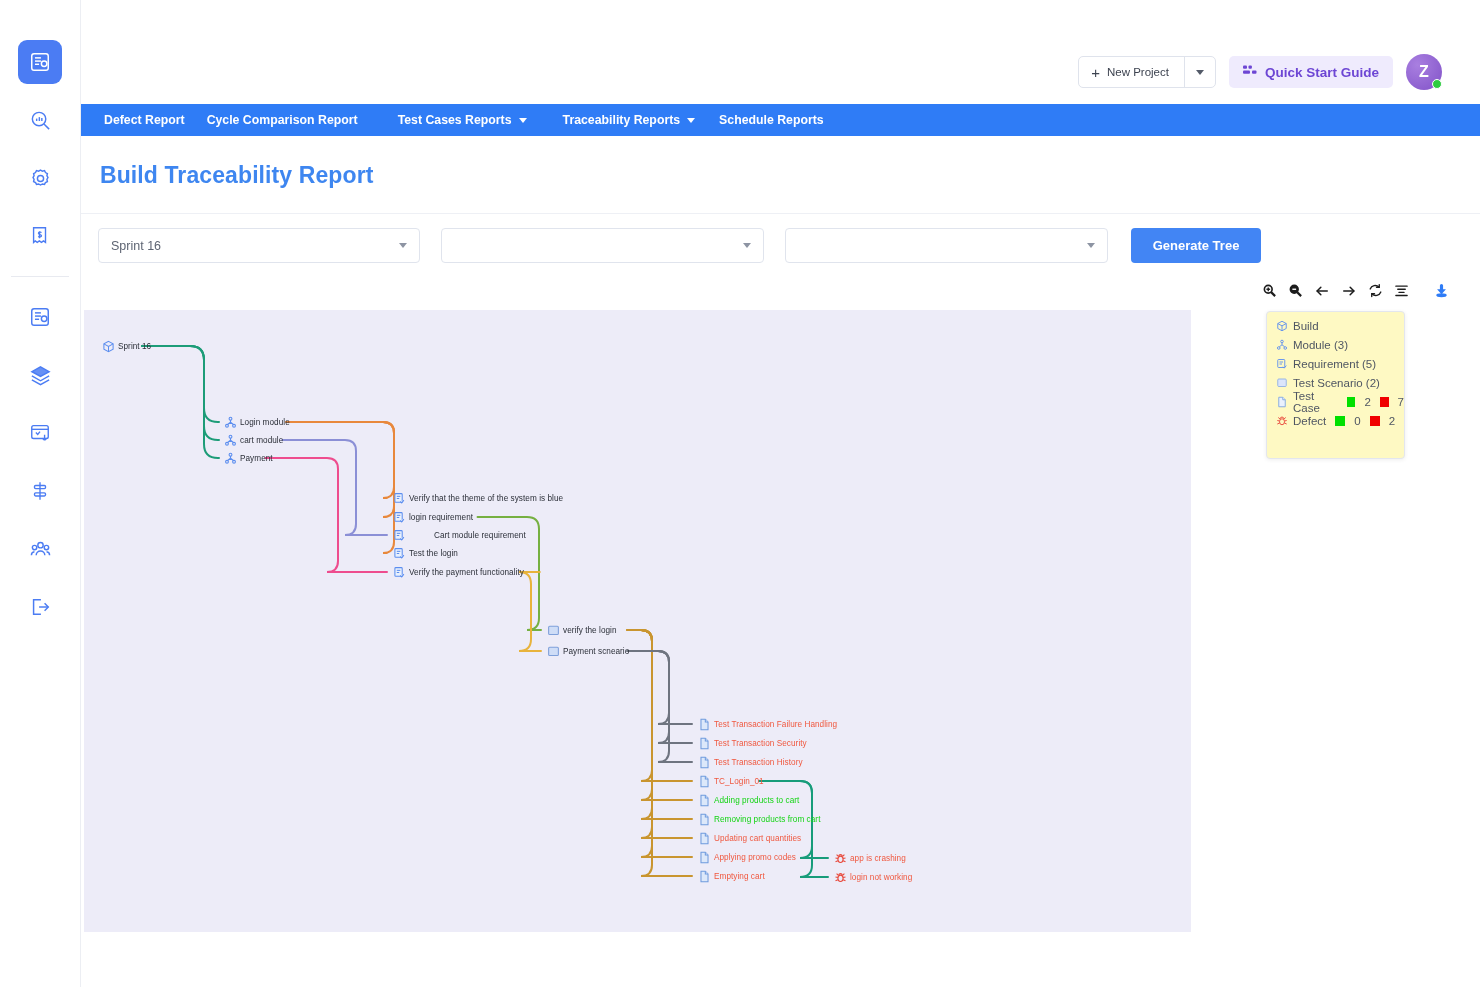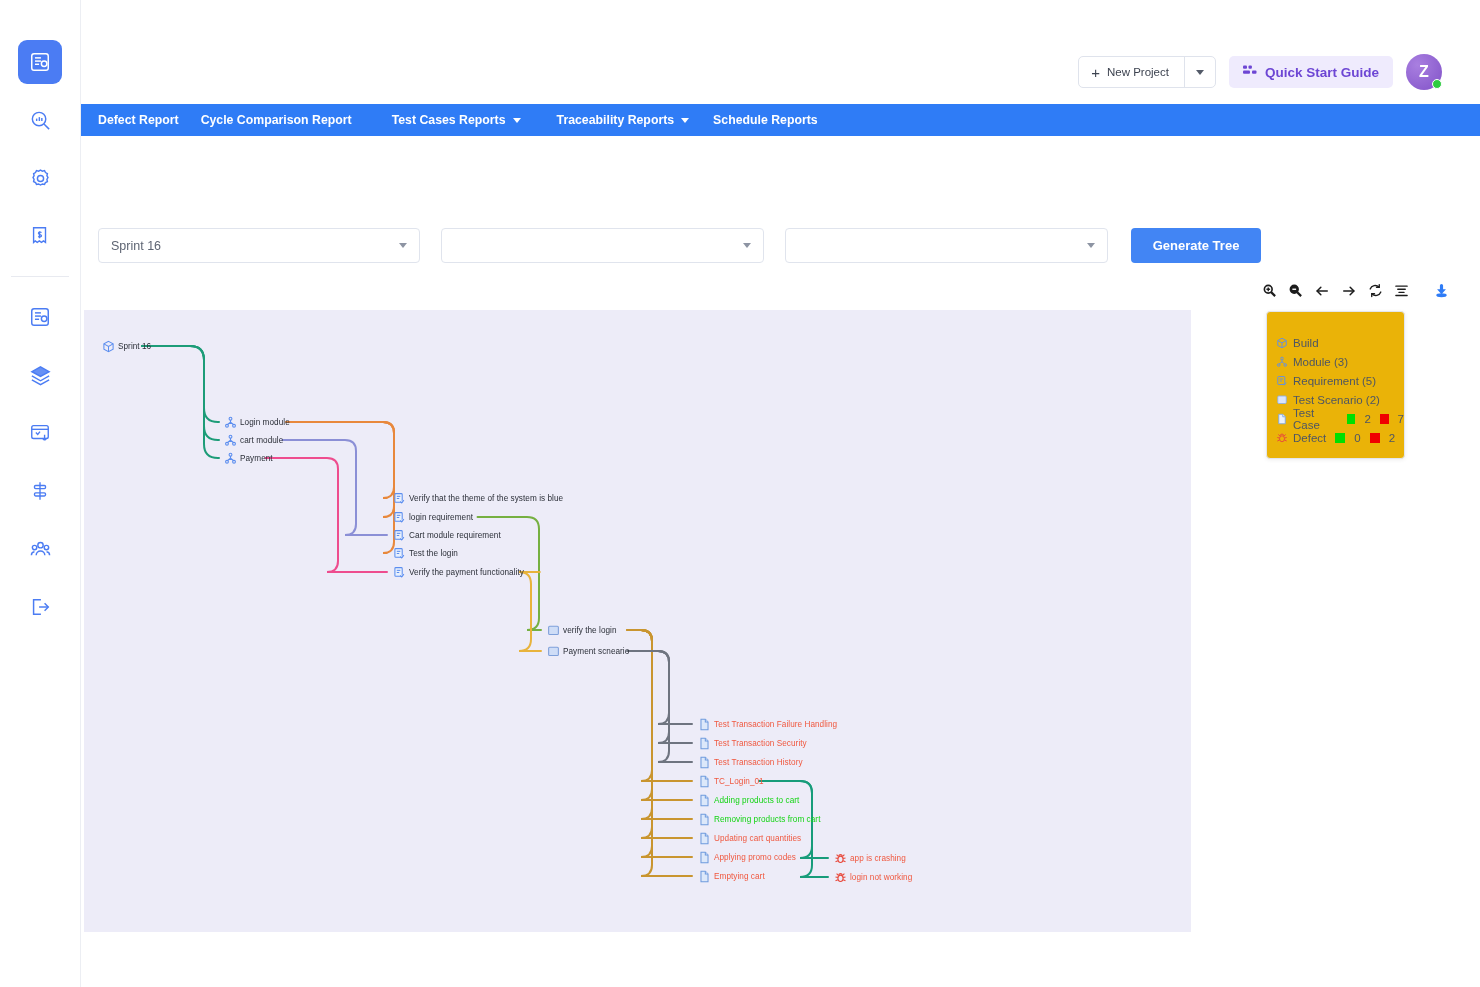--- a/index.html
+++ b/index.html
@@ -64,21 +64,21 @@
     background: radial-gradient(circle at 32% 30%, #a97fe0, #8152c8);
     color:#fff; font-size:16px; font-weight:bold;
     display:flex;align-items:center;justify-content:center;
   }
   .avatar-dot { position:absolute; right:0px; bottom:1px; width:10px;height:10px;
     border-radius:50%; background:#2ecc40; border:1.5px solid #fff; }
 
   
   .menubar {
     position:absolute; left:81px; top:104px; right:0; height:32px;
-    background:#2f7cf6; display:flex; align-items:center; padding-left:6px;
+    background:#2f7cf6; display:flex; align-items:center; padding-left:12px;
   }
   .menu-item {
     color:#fff; font-size:12.3px; font-weight:bold; padding:0 11px;
     display:flex; align-items:center; gap:7px; cursor:pointer; height:100%;
     white-space:nowrap;
   }
   .menu-item .chev-w { width:0;height:0;border-left:4px solid transparent;
      border-right:4px solid transparent;border-top:5px solid #fff; }
 
   
@@ -108,22 +108,22 @@
   }
 
   
   .canvas-tools { position:absolute; left:1262px; top:283px; display:flex; align-items:center; gap:11px; }
   .ct { cursor:pointer; display:flex; color:#1c1c1c; }
   .dl-btn { position:absolute; left:1432px; top:282px; cursor:pointer; color:#2f7cf6; }
 
   
   .legend {
     position:absolute; left:1266px; top:311px; width:139px; height:148px;
-    background:#eab308; border:1px solid #e3e6ee; border-radius:4px;
-    box-shadow:0 1px 4px rgba(0,0,0,0.07); padding:21px 0 0 9px;
+    background:#fef9c3; border:1px solid #e3e6ee; border-radius:4px;
+    box-shadow:0 1px 4px rgba(0,0,0,0.07); padding:4px 0 0 9px;
   }
   .lg-row { display:flex; align-items:center; gap:5px; height:19px; font-size:11.5px; color:#4f5663; }
   .lg-ico { width:12px; height:12px; display:flex; align-items:center; justify-content:center; flex:none;}
   .sw { width:10px; height:10px; display:inline-block; margin-left:4px; }
   .sw.g { background:#00e000; }
   .sw.r { background:#f00000; }
   .lg-num { margin-left:4px; font-size:11.5px; color:#4f5663; }
 
   
   .canvas {
@@ -298,20 +298,23 @@
     </div>
     <div class="menu-item" style="margin-left:14px;">
       <span>Traceability Reports</span>
       <span class="chev-w"></span>
     </div>
     <div class="menu-item" style="margin-left:2px;">
       <span>Schedule Reports</span>
     </div>
   </div>
 
+  <div class="title-zone">
+    <div class="page-title">Build Traceability Report</div>
+  </div>
 
   <div class="filters">
     <div class="sel" id="sel0">
       <span class="sv">Sprint 16</span>
       <span class="sc"></span>
     </div>
     <div class="sel" id="sel1">
       <span class="sv"></span>
       <span class="sc"></span>
     </div>
@@ -532,21 +535,21 @@
           <span class="nico">
             <svg width="13" height="13" viewBox="0 0 24 24" fill="#e9f1fd" stroke="#5b8def" stroke-width="1.9">
               <rect x="3.5" y="3" width="13.5" height="16" rx="1.6"></rect>
               <line x1="7" y1="8" x2="13.5" y2="8"></line>
               <line x1="7" y1="12" x2="11.5" y2="12"></line>
               <path d="M13.6 17.3l2.5 2.8 4-5.1"></path>
             </svg>
           </span>
           <span class="ntxt t-req">login requirement</span>
         </div>
-        <div class="node" style="left: 309px; top: 219px;">
+        <div class="node" style="left: 309px; top: 219px; padding-left: 25px;">
           <span class="nico">
             <svg width="13" height="13" viewBox="0 0 24 24" fill="#e9f1fd" stroke="#5b8def" stroke-width="1.9">
               <rect x="3.5" y="3" width="13.5" height="16" rx="1.6"></rect>
               <line x1="7" y1="8" x2="13.5" y2="8"></line>
               <line x1="7" y1="12" x2="11.5" y2="12"></line>
               <path d="M13.6 17.3l2.5 2.8 4-5.1"></path>
             </svg>
           </span>
           <span class="ntxt t-req">Cart module requirement</span>
         </div>

